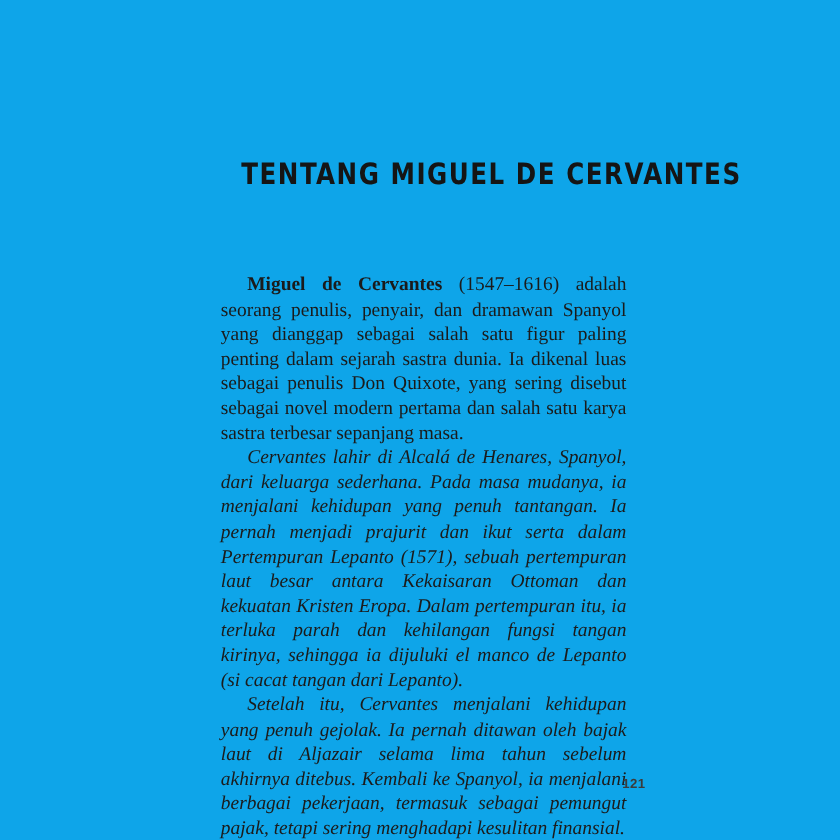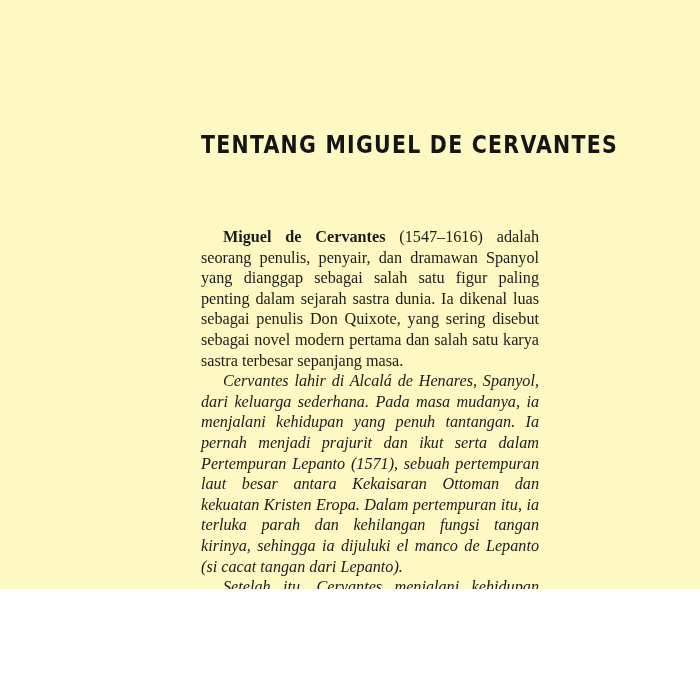--- a/index.html
+++ b/index.html
@@ -3,22 +3,22 @@
 <meta charset="utf-8">
 <style>
   html, body {
     margin: 0;
     padding: 0;
     background: #ffffff;
   }
   .page {
     position: relative;
     width: 700px;
-    height: 589px;
-    background: #fef9c3;
+    height: 700px;
+    background: #0ea5e9;
     overflow: hidden;
     font-family: "Liberation Serif", "DejaVu Serif", serif;
   }
 
   
   .chapter-title {
     position: absolute;
     left: 201px;
     top: 130px;
     width: 337px;
@@ -31,21 +31,21 @@
     color: #151515;
     text-align: center;
     white-space: nowrap;
     transform: scaleX(0.93);
     transform-origin: left center;
   }
 
   
   .body-block {
     position: absolute;
-    left: 201px;
+    left: 184px;
     top: 227px;
     width: 338px;
   }
   .para {
     margin: 0;
     font-family: "Liberation Serif", "DejaVu Serif", serif;
     font-size: 16.2px;
     line-height: 20.6px;
     color: #1b1b1b;
     text-align: justify;

